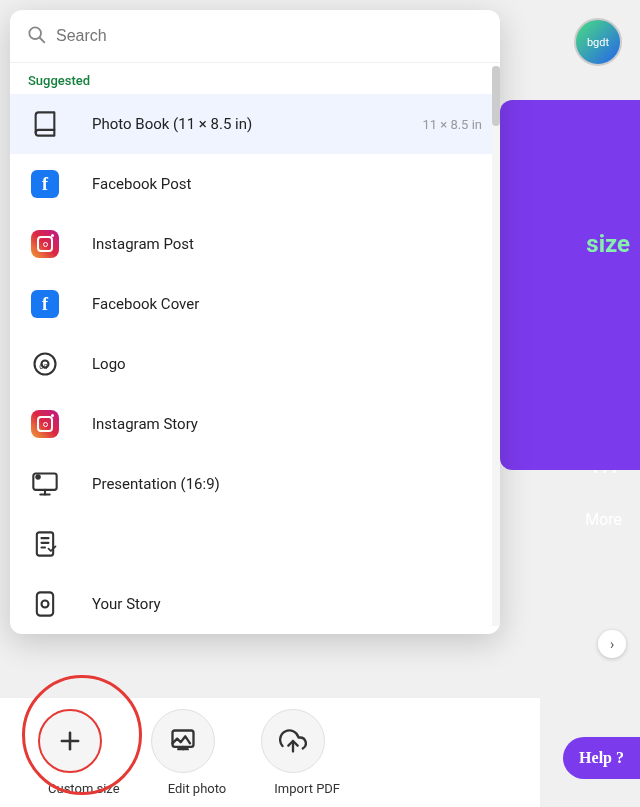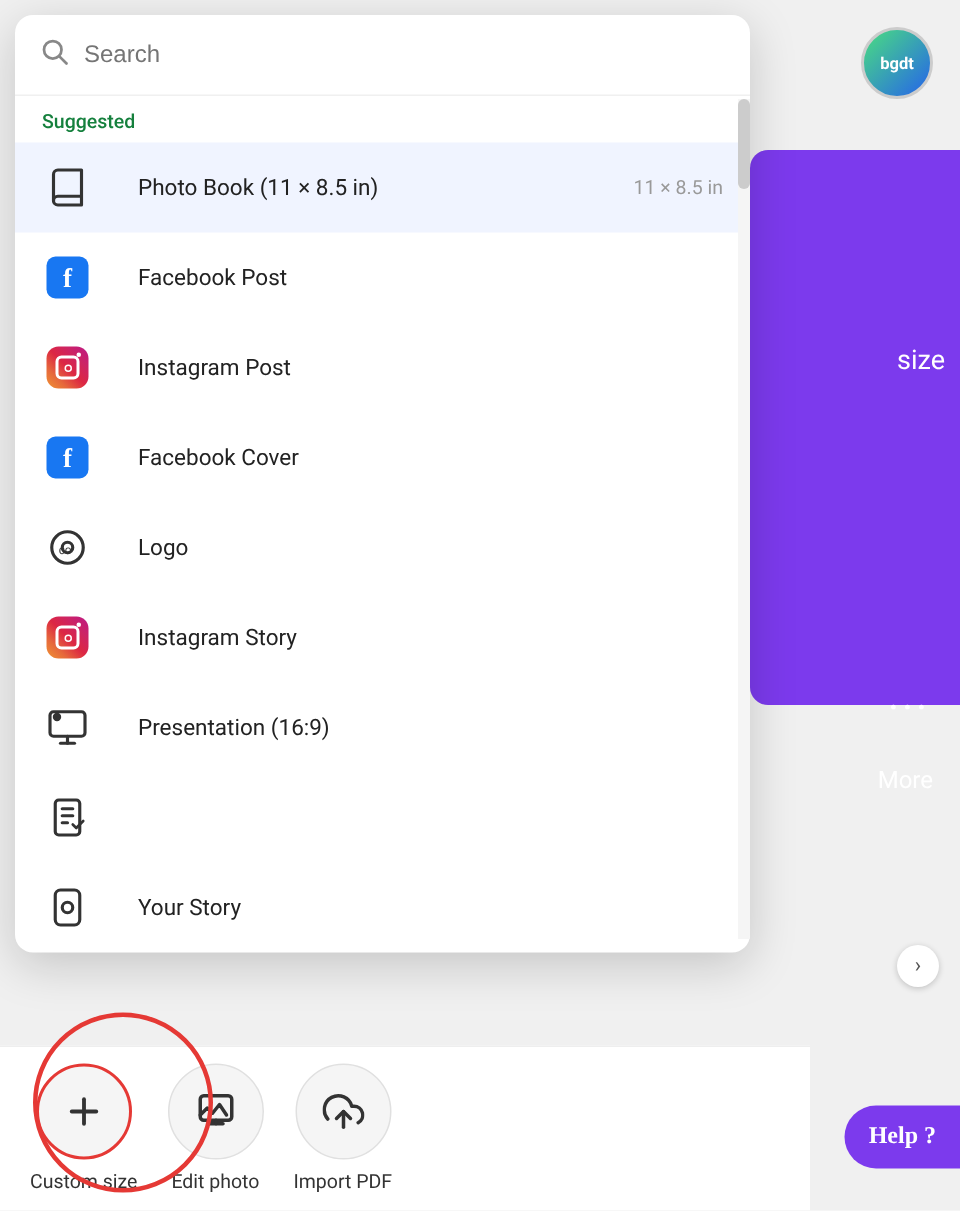--- a/index.html
+++ b/index.html
@@ -29,23 +29,23 @@
       width: 140px;
       height: 370px;
       background: #7c3aed;
       border-radius: 12px 0 0 12px;
     }
 
     .bg-size-btn {
       position: absolute;
       top: 130px;
       right: 10px;
-      color: #ffffff;
-      font-size: 18px;
-      font-weight: 400;
+      color: #86efac;
+      font-size: 24px;
+      font-weight: 700;
     }
 
     .bg-dots {
       position: absolute;
       top: 355px;
       right: 20px;
       color: white;
       font-size: 28px;
       letter-spacing: 2px;
     }
@@ -65,21 +65,21 @@
       right: 18px;
       width: 48px;
       height: 48px;
       border-radius: 50%;
       background: linear-gradient(135deg, #4ade80, #2563eb);
       display: flex;
       align-items: center;
       justify-content: center;
       color: white;
       font-size: 11px;
-      font-weight: 700;
+      font-weight: 400;
       border: 2px solid #ccc;
       z-index: 5;
     }
 
     
     .chevron-right {
       position: absolute;
       top: 630px;
       right: 14px;
       width: 28px;
@@ -230,20 +230,21 @@
       border: 1px solid #e0e0e0;
     }
 
     .toolbar-btn-circle.highlighted {
       border: 2.5px solid #e53935;
     }
 
     .toolbar-btn-label {
       font-size: 13px;
       color: #333;
+      margin-left: 28px;
     }
 
     
     .red-circle {
       position: absolute;
       bottom: 12px;
       left: 22px;
       width: 120px;
       height: 120px;
       border-radius: 50%;

